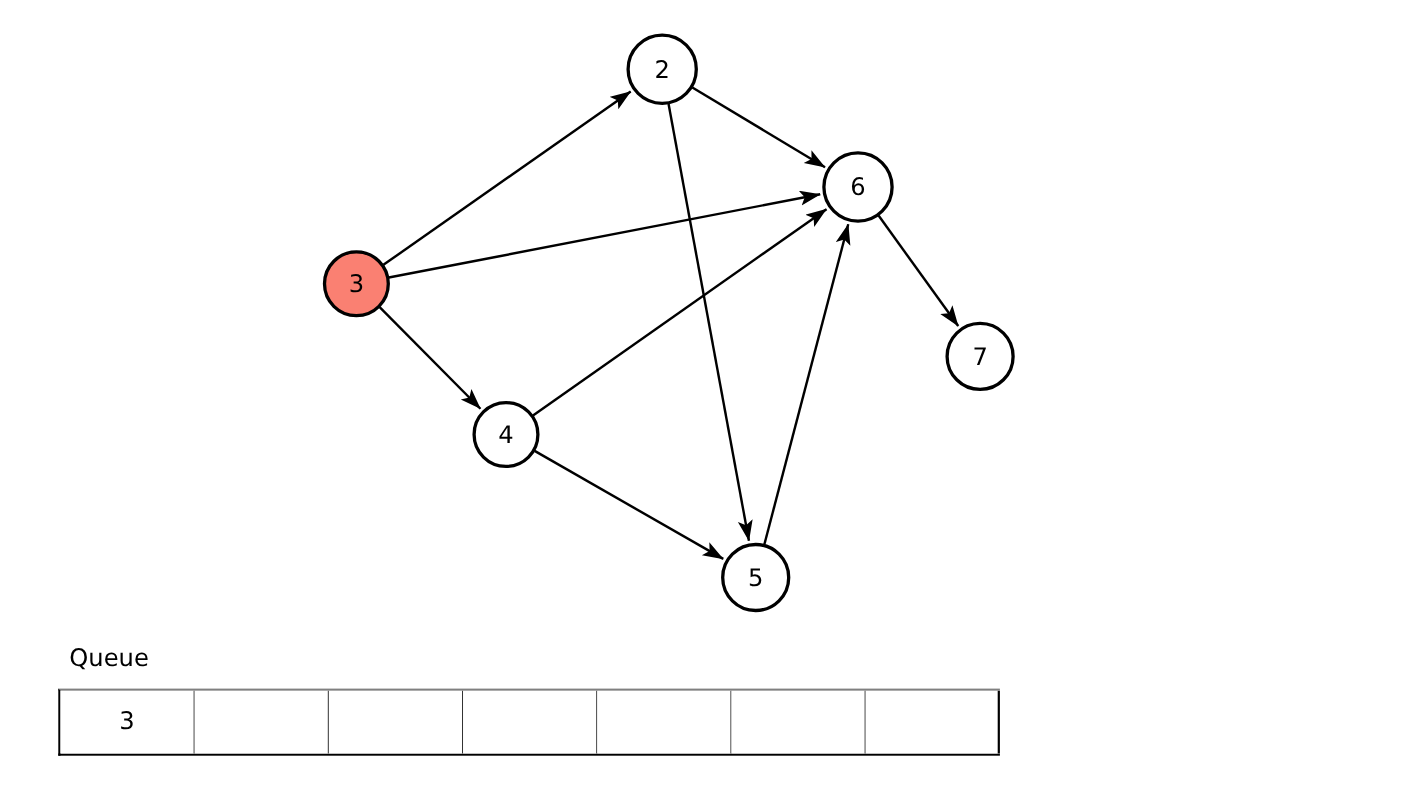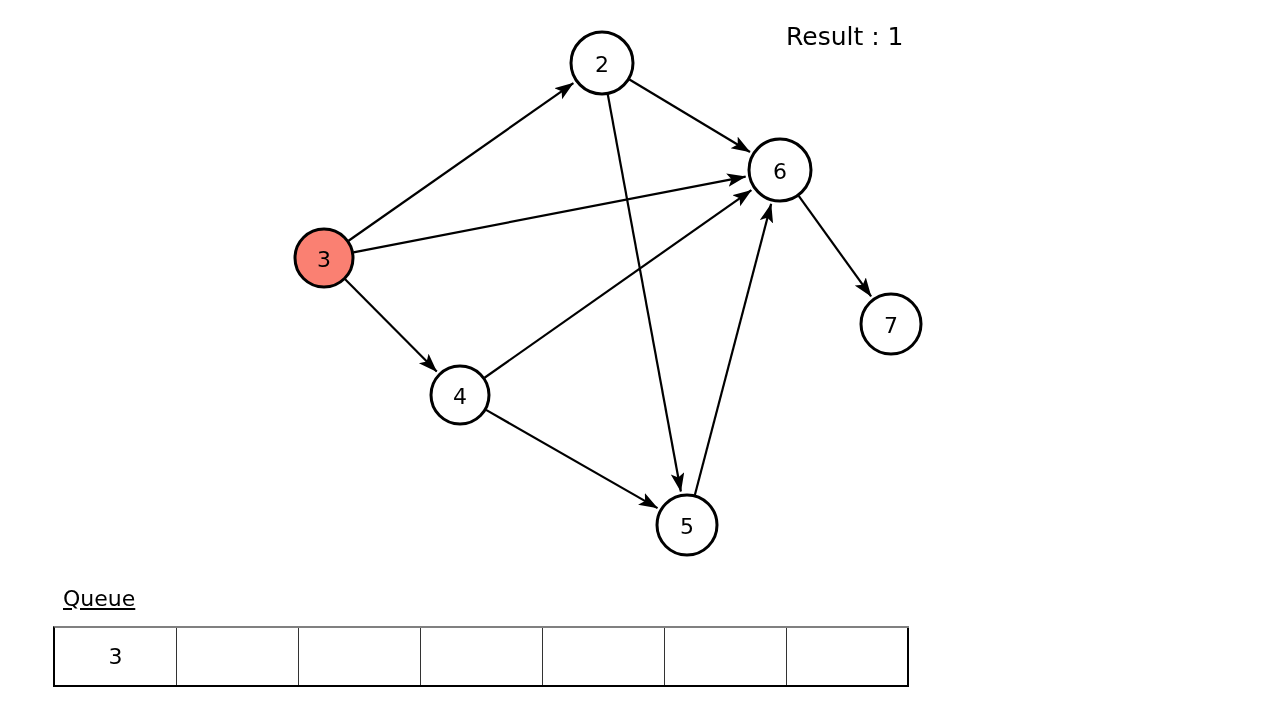--- a/index.html
+++ b/index.html
@@ -53,21 +53,20 @@
     color: #000000;
   }
   .queue-label {
     position: absolute;
     left: 63px;
     top: 585px;
     font-size: 22px;
     line-height: 28px;
     color: #000000;
     white-space: nowrap;
-    text-decoration: underline;
   }
   #queue-row {
     position: absolute;
     left: 53px;
     top: 626px;
     height: 61px;
     display: flex;
     border-top: 2px solid #808080;
     border-left: 2px solid #000000;
     border-bottom: 2px solid #000000;
@@ -132,21 +131,20 @@
           <circle cx="780" cy="170" r="31" class="node-circle" fill="#ffffff"></circle>
           <text x="780" y="171" class="node-label">6</text>
         </g>
         <g>
           <circle cx="891" cy="324" r="30" class="node-circle" fill="#ffffff"></circle>
           <text x="891" y="325" class="node-label">7</text>
         </g>
       </g>
   </svg>
 
-  <div class="result-text">Result : 1</div>
 
   <div class="queue-label">Queue</div>
 
   <div id="queue-row">
       <div class="queue-cell">3</div>
       <div class="queue-cell"></div>
       <div class="queue-cell"></div>
       <div class="queue-cell"></div>
       <div class="queue-cell"></div>
       <div class="queue-cell"></div>

